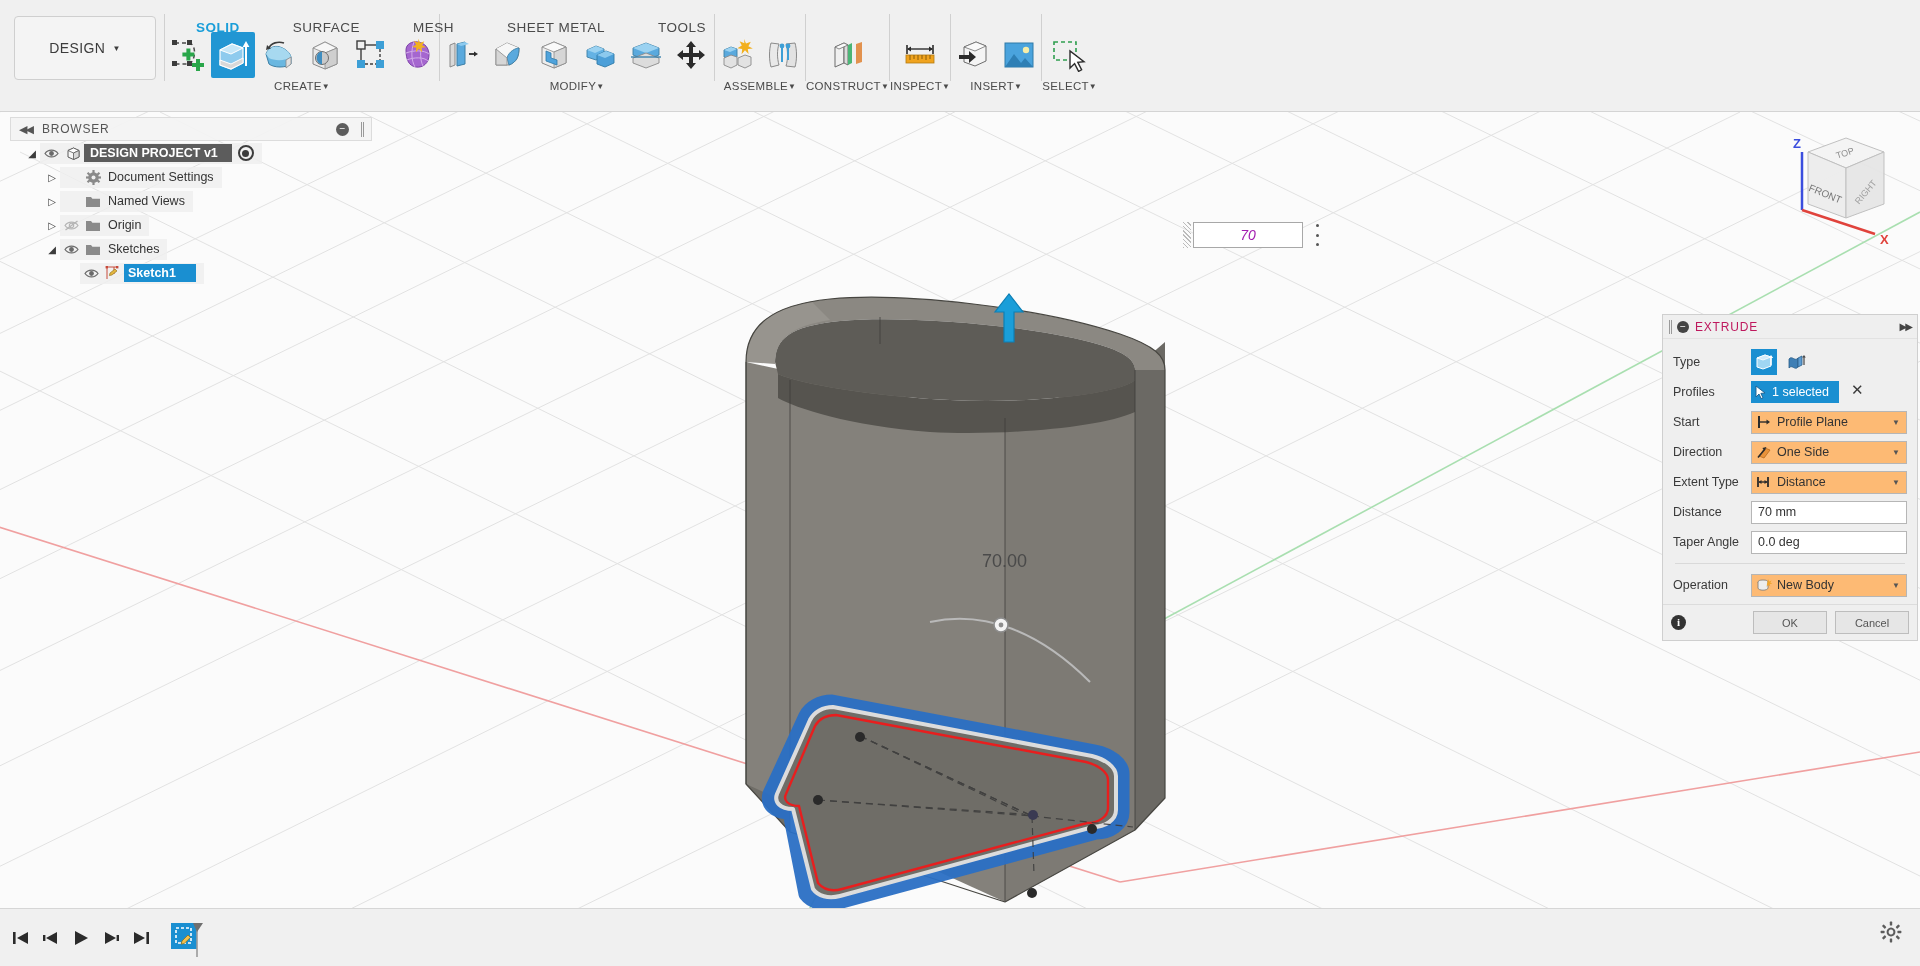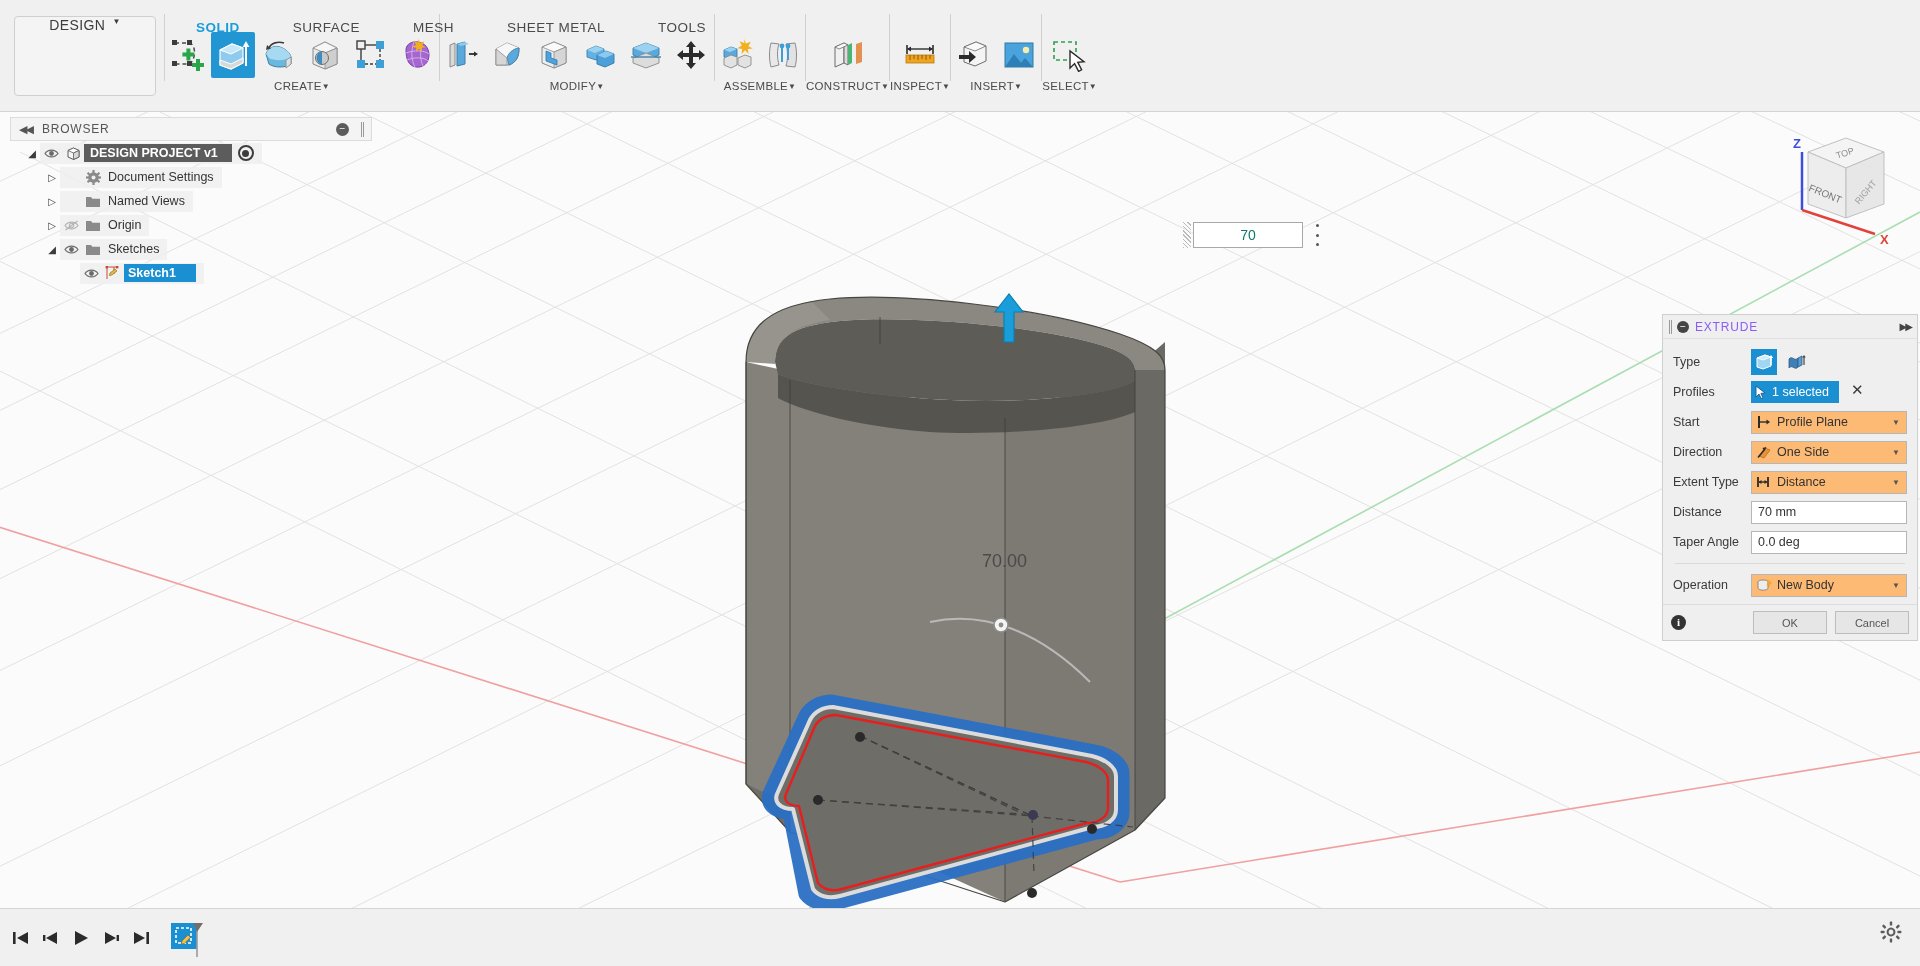--- a/index.html
+++ b/index.html
@@ -11,23 +11,23 @@
   }
   #app { position: relative; width: 1920px; height: 966px; }
 
   
   #toolbar {
     position: absolute; top: 0; left: 0; width: 1920px; height: 112px;
     background: #f0f0f0; border-bottom: 1px solid #d4d4d4;
     display: flex; align-items: stretch; z-index: 40;
   }
   #design-btn {
-    width: 142px; height: 80px; margin: 16px 8px 0 14px;
+    width: 142px; height: 64px; margin: 16px 8px 0 14px;
     border: 1px solid #cfcfcf; border-radius: 4px; background: #f4f4f4;
-    display: flex; align-items: flex-start; justify-content: center;
+    display: flex; align-items: center; justify-content: center;
     font-size: 14px; color: #3c3c3c; letter-spacing: .4px; cursor: pointer;
   }
   .tb-sep { width: 1px; background: #d0d0d0; margin: 14px 0 30px 0; }
   .tb-group { display: flex; flex-direction: column; align-items: center; position: relative; }
   .tab-lbl { font-size: 13.5px; color: #4a4a4a; letter-spacing: .5px; white-space: nowrap; cursor: pointer; pointer-events: auto; }
   .tab-lbl.active { color: #1a9ed9; font-weight: bold; }
   .icons-row { display: flex; align-items: flex-end; gap: 2px; margin-top: 30px; height: 48px; }
   .icon-btn {
     width: 44px; height: 46px; display: flex; align-items: center; justify-content: center;
     cursor: pointer; border-radius: 2px; position: relative;
@@ -45,21 +45,21 @@
     position: absolute; top: 112px; left: 0; width: 1920px; height: 854px;
     background: #fbfbfb; overflow: hidden;
   }
   #grid { position: absolute; inset: 0; }
 
   
   #dim-box {
     position: absolute; left: 1193px; top: 110px; width: 110px; height: 26px;
     background: #ffffff; border: 1px solid #a8a8a8;
     display: flex; align-items: center; justify-content: center;
-    font-size: 14px; color: #0f766e; z-index: 25;
+    font-size: 14px; color: #a21caf; z-index: 25; font-style: italic;
   }
   #dim-grip { position: absolute; left: 1183px; top: 110px; width: 8px; height: 26px; z-index:25;
               background: repeating-linear-gradient(45deg,#bbb 0 1px,transparent 1px 3px); }
   #dim-dots { position: absolute; left: 1310px; top: 112px; width: 14px; height: 22px; z-index: 25;
               display:flex; flex-direction:column; justify-content:space-between; align-items:center; }
   #dim-dots i { width:3px; height:3px; background:#555; border-radius:50%; display:block; }
 
   
   #browser-head {
     position: absolute; left: 10px; top: 5px; width: 362px; height: 24px;
@@ -91,21 +91,21 @@
   #extrude {
     position: absolute; right: 2px; top: 202px; width: 256px;
     background: #efefef; border: 1px solid #cfcfcf; z-index: 60;
     font-size: 12.5px; color: #333;
   }
   #ex-head { height: 24px; display: flex; align-items: center; background: #efefef;
              border-bottom: 1px solid #e2e2e2; padding: 0 6px; }
   #ex-head .gripv { width:3px;height:14px;border-left:1px solid #9a9a9a;border-right:1px solid #9a9a9a; margin-right:5px;}
   #ex-head .dotm { width: 12px; height: 12px; border-radius: 50%; background: #454545; color:#fff;
                    font-size:10px; line-height:11px; text-align:center; margin-right:6px; }
-  #ex-head .etitle { letter-spacing: .8px; font-size: 12px; color: #8b5cf6; }
+  #ex-head .etitle { letter-spacing: .8px; font-size: 12px; color: #be185d; }
   #ex-head .fwd { margin-left: auto; font-size: 10px; color: #444; letter-spacing:-2px; cursor: pointer; }
   #ex-body { padding: 8px 10px 4px 10px; }
   .frow { display: flex; align-items: center; height: 30px; }
   .flabel { width: 78px; font-size: 12.5px; color: #3a3a3a; }
   .fctrl { flex: 1; }
   .sel-box { height: 23px; background: #fdba74; border: 1px solid #b6b6b6; display: flex; align-items: center;
              padding: 0 4px; font-size: 12.5px; cursor: pointer; }
   .sel-box .txt { margin-left: 5px; flex: 1; }
   .sel-box .dn { font-size: 8px; color: #555; margin-right: 2px; }
   .txt-box { height: 23px; background: #fff; border: 1px solid #b6b6b6; display: flex; align-items: center;

